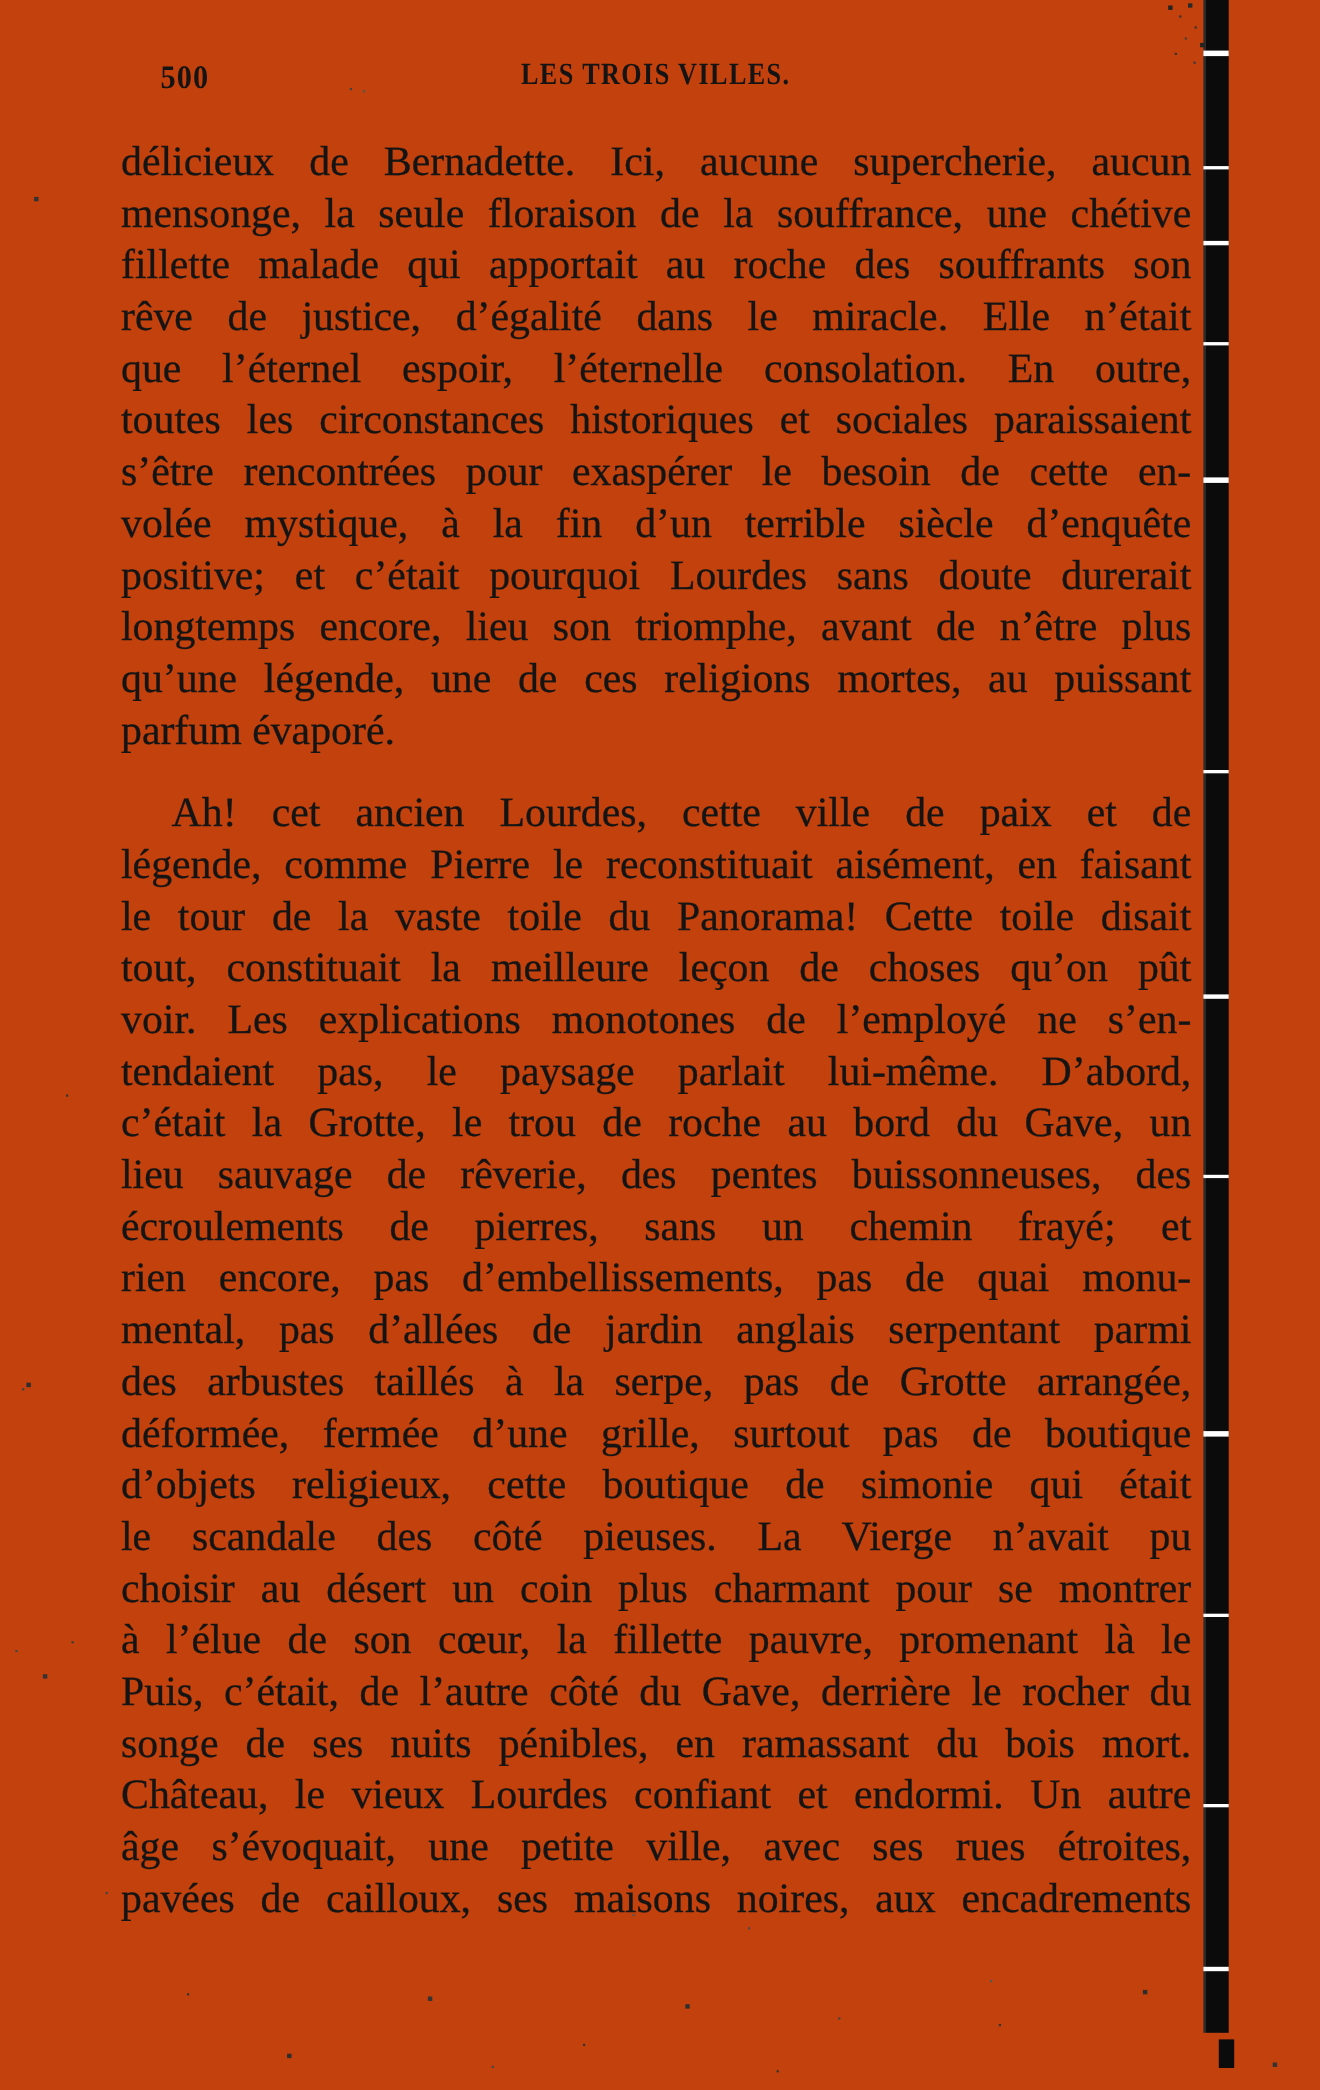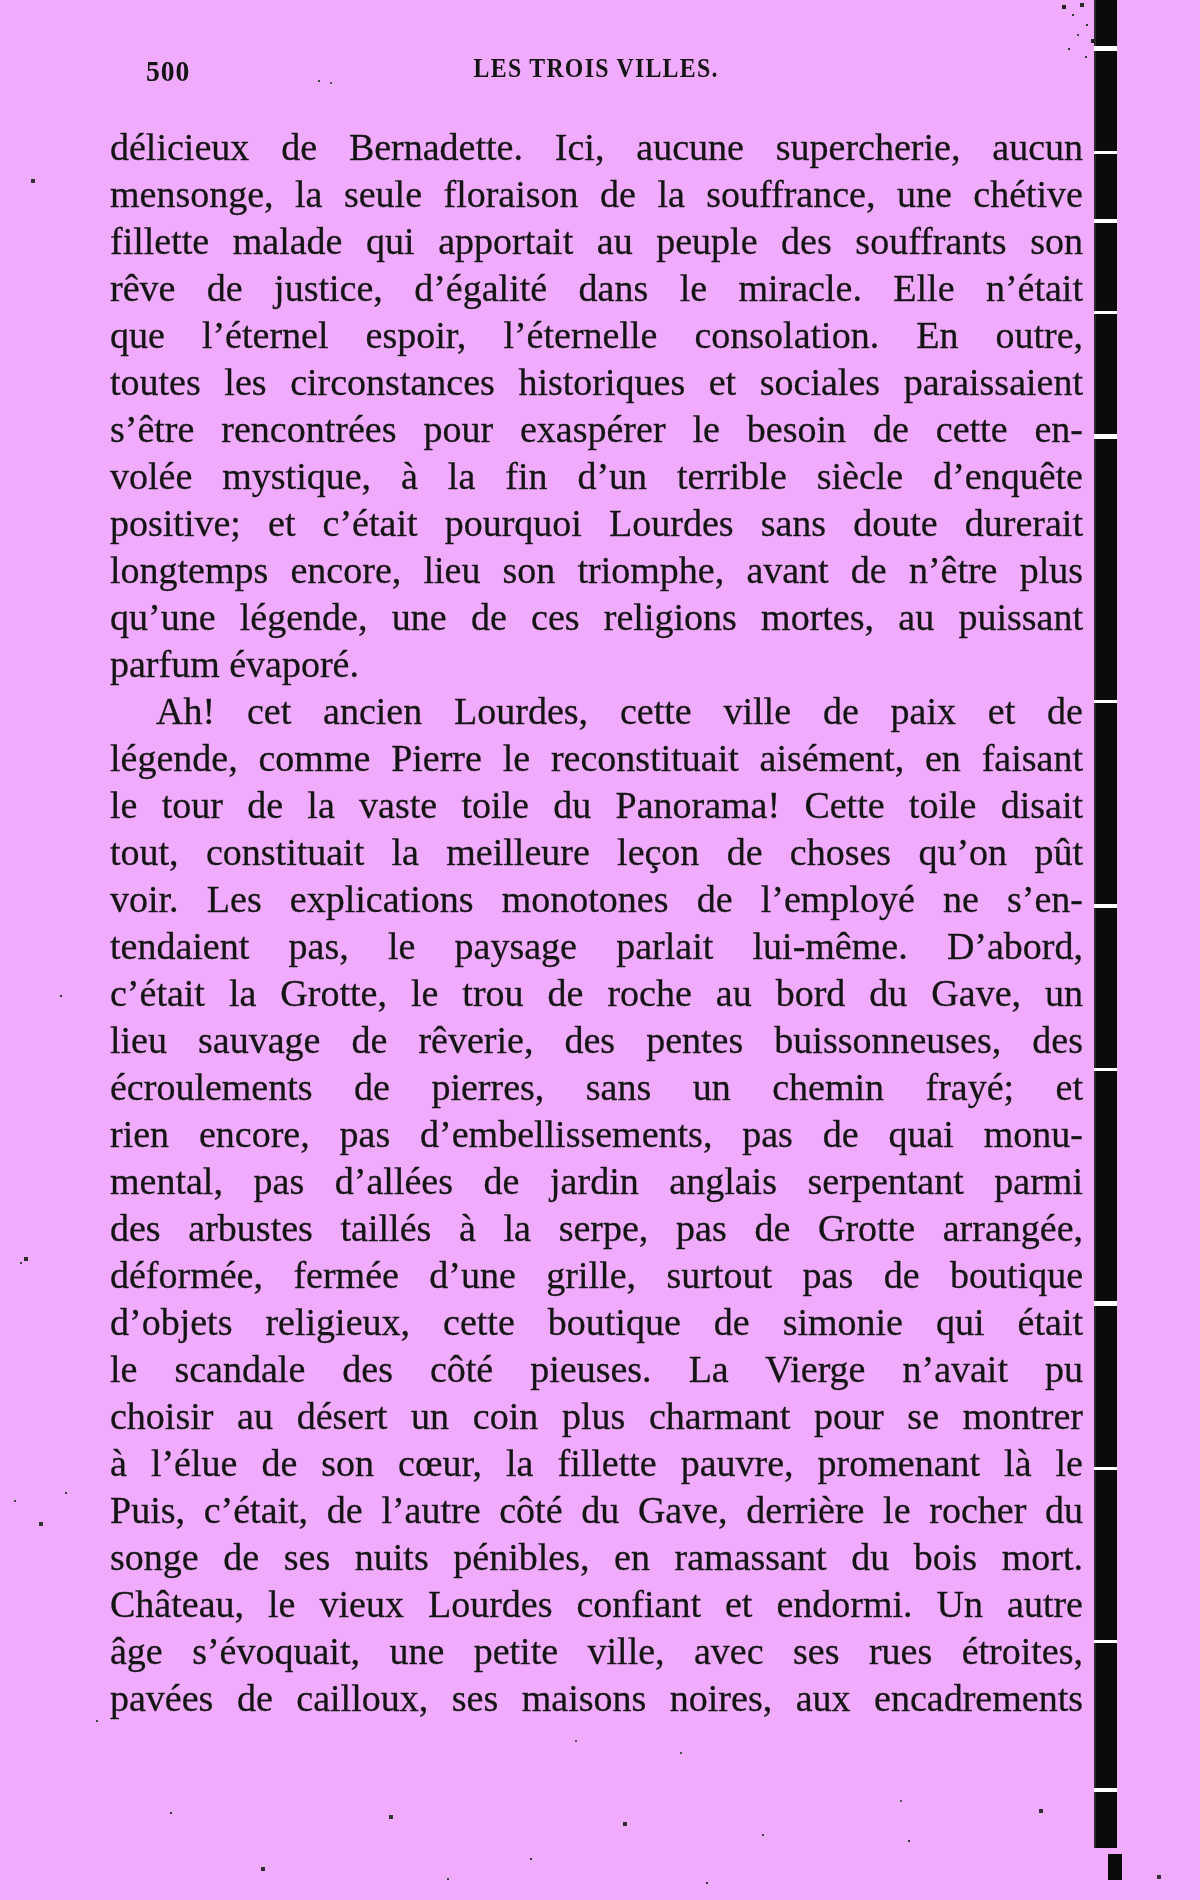--- a/index.html
+++ b/index.html
@@ -32,21 +32,21 @@
     position:absolute;left:110px;top:124px;width:973px;
     font-size:38px;line-height:47px;
     -webkit-text-stroke:0.3px #1a1a1a;
   }
   .line{
     text-align:justify;
     text-align-last:justify;
     white-space:normal;
     height:47px;overflow:visible;
   }
-  .line.indent{text-indent:46px;}
+  .line.indent{text-indent:46px;margin-top:28px;}
   .line.short{text-align-last:left;}
   
   .spine{
     position:absolute;top:0;left:1094px;width:23px;height:1848px;
     background:
       linear-gradient(#ffffff,#ffffff) 0 46px / 100% 5px no-repeat,
       linear-gradient(#ffffff,#ffffff) 0 151px / 100% 3px no-repeat,
       linear-gradient(#ffffff,#ffffff) 0 219px / 100% 4px no-repeat,
       linear-gradient(#ffffff,#ffffff) 0 311px / 100% 3px no-repeat,
       linear-gradient(#ffffff,#ffffff) 0 434px / 100% 5px no-repeat,
@@ -77,33 +77,33 @@
       170px 1812px 0 0 #333, 262px 1868px 0 1px #2d2d2d, 390px 1816px 0 1px #333,
       447px 1878px 0 0 #444, 530px 1858px 0 0 #333, 624px 1823px 0 1px #2f2f2f,
       706px 1882px 0 0 #333, 762px 1834px 0 0 #444, 908px 1840px 0 0 #333,
       1040px 1810px 0 1px #2d2d2d, 575px 1740px 0 0 #555, 680px 1752px 0 0 #4a4a4a,
       900px 1800px 0 0 #555, 1158px 1876px 0 1px #333;
   }
 </style>
 </head>
 <body>
 
-<div class="page" style="background: #f0abfc; color: rgb(20, 20, 20); text-decoration: underline;">
+<div class="page" style="background: #c2410c; color: rgb(20, 20, 20); text-decoration: underline;">
 
   <div class="header">
     <span class="page-num">500</span>
     <div class="title-wrap">
       <span class="running-title">LES TROIS VILLES.</span>
     </div>
   </div>
 
   <main class="body-text" id="body-text">
       <div class="line">délicieux de Bernadette. Ici, aucune supercherie, aucun</div>
       <div class="line">mensonge, la seule floraison de la souffrance, une chétive</div>
-      <div class="line">fillette malade qui apportait au peuple des souffrants son</div>
+      <div class="line">fillette malade qui apportait au roche des souffrants son</div>
       <div class="line">rêve de justice, d’égalité dans le miracle. Elle n’était</div>
       <div class="line">que l’éternel espoir, l’éternelle consolation. En outre,</div>
       <div class="line">toutes les circonstances historiques et sociales paraissaient</div>
       <div class="line">s’être rencontrées pour exaspérer le besoin de cette en-</div>
       <div class="line">volée mystique, à la fin d’un terrible siècle d’enquête</div>
       <div class="line">positive; et c’était pourquoi Lourdes sans doute durerait</div>
       <div class="line">longtemps encore, lieu son triomphe, avant de n’être plus</div>
       <div class="line">qu’une légende, une de ces religions mortes, au puissant</div>
       <div class="line short">parfum évaporé.</div>
       <div class="line indent">Ah! cet ancien Lourdes, cette ville de paix et de</div>

